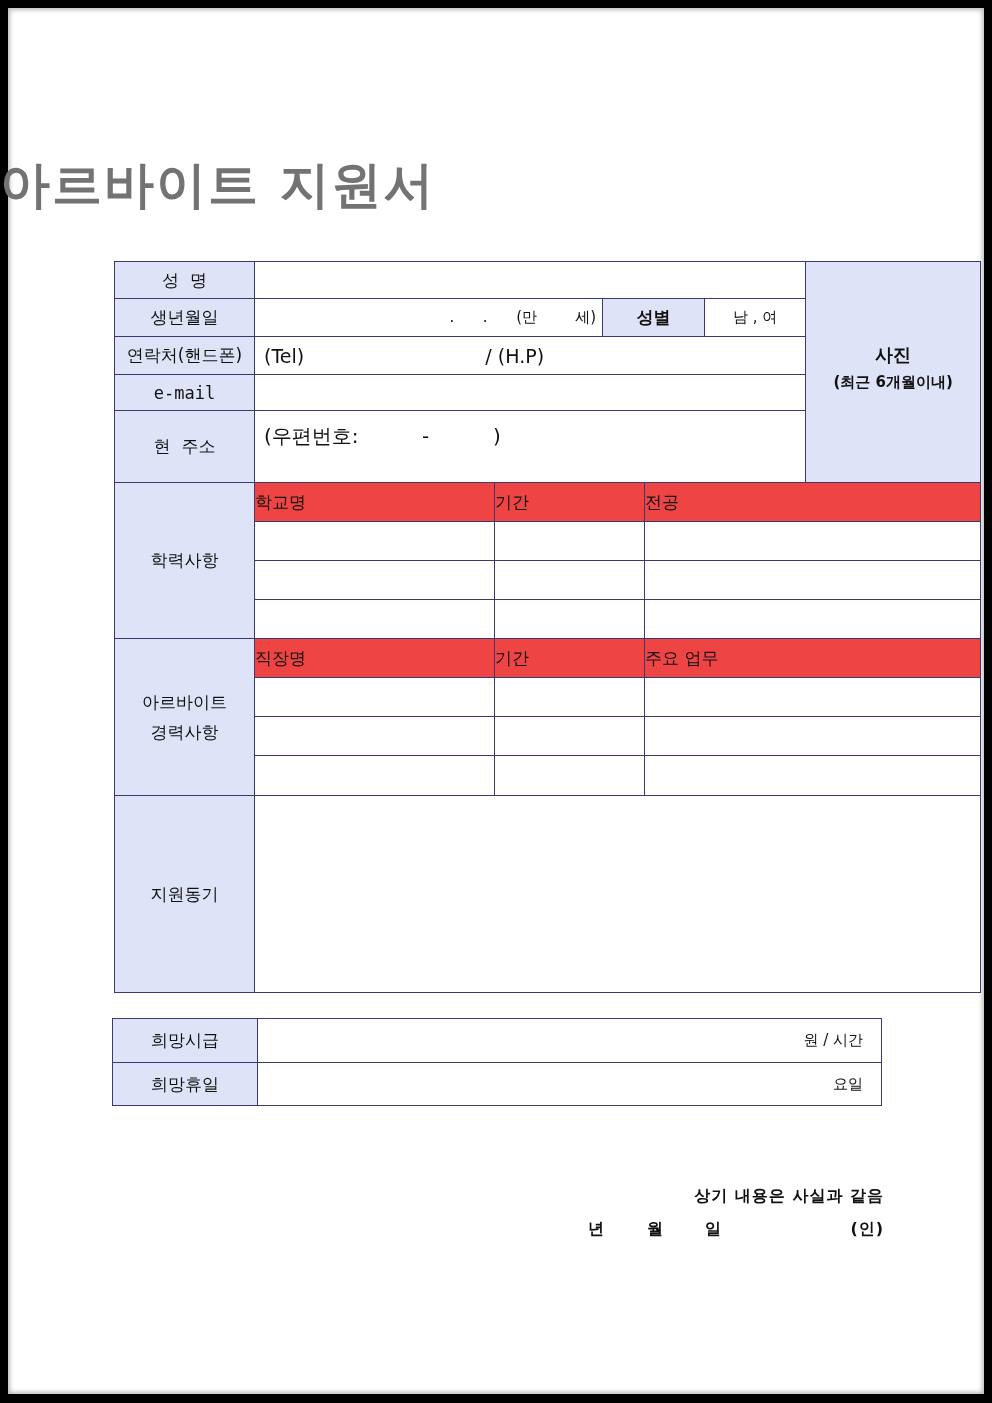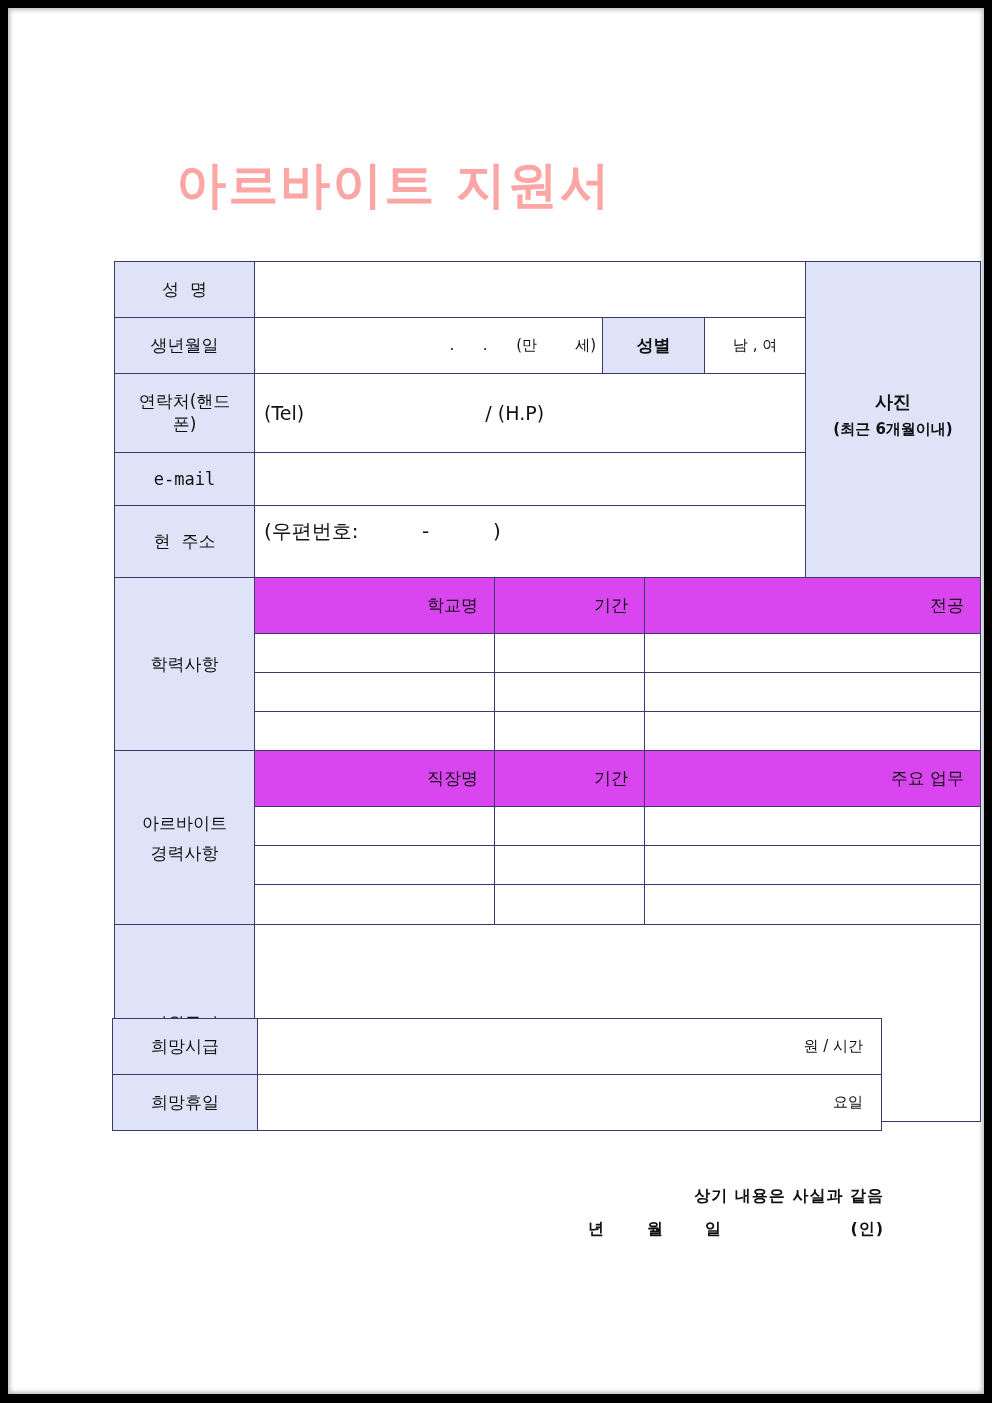--- a/index.html
+++ b/index.html
@@ -1,25 +1,25 @@
 <!DOCTYPE html>
 <html><head>
 <meta charset="utf-8">
 <style>
   html, body { margin:0; padding:0; }
   body { width:992px; height:1403px; background:#000; position:relative; overflow:hidden;
          font-family:"DejaVu Sans", "Liberation Sans", sans-serif; color:#111; }
   .page { position:absolute; left:8px; top:8px; width:976px; height:1386px; background:#fff;
           box-shadow: inset 0 0 4px 2px #bbb; }
-  .title { position:absolute; left:0; width:788px; top:152px; text-align:center;
-           font-size:50px; font-weight:bold; letter-spacing:2px; color:#fca5a5; }
+  .title { position:absolute; left:0; width:788px; top:152px; 
+           font-size:50px; font-weight:bold; letter-spacing:2px; color:#737373; }
   table { border-collapse:collapse; position:absolute; table-layout:fixed; }
-  td { border:1px solid #3a3a6e; padding:16px; font-size:17px; vertical-align:middle; }
+  td { border:1px solid #3a3a6e; padding:0; font-size:17px; vertical-align:middle; }
   .lab { background:#dfe3f7; text-align:center; }
-  .hd { background:#d946ef; text-align:right; }
+  .hd { background:#ef4444; text-align:left; }
   .val { background:#fff; }
   .small { font-size:15px; }
   .sign { position:absolute; font-size:16px; font-weight:bold; letter-spacing:1px; }
 </style>
 </head>
 <body>
 
 <div class="page"></div>
 
 <div class="title">아르바이트 지원서</div>

